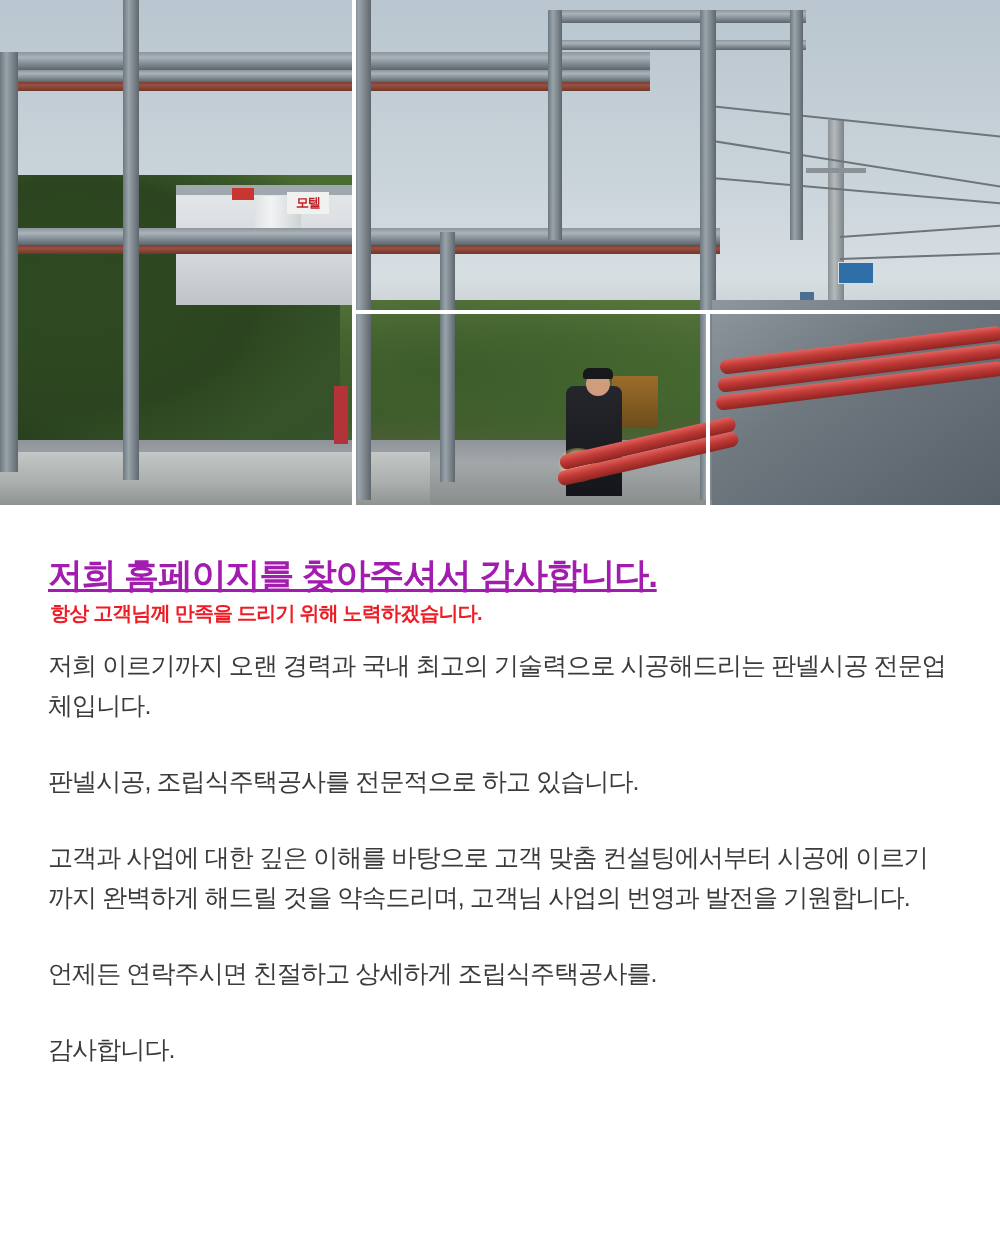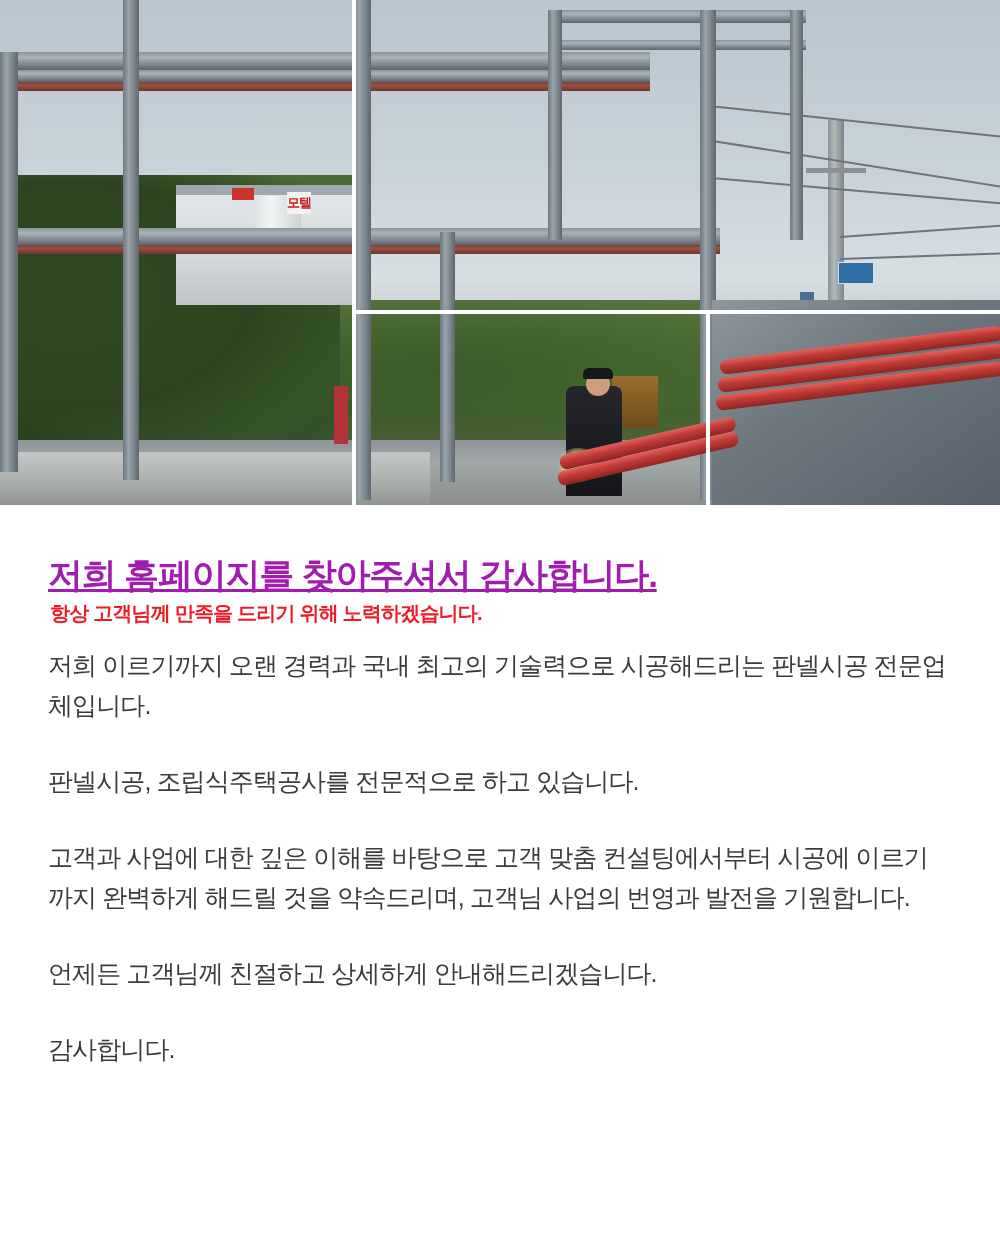--- a/index.html
+++ b/index.html
@@ -78,21 +78,21 @@
     width: 180px; height: 120px;
     background: linear-gradient(to bottom, #e4e8ea 0%, #d4d8da 60%, #bfc4c6 100%);
   }
   .bg-building .roofbar {
     position: absolute; left: 0; top: 0; width: 100%; height: 10px;
     background: #9fa8ae;
   }
   .sign-motel {
     position: absolute;
     left: 287px; top: 192px;
-    width: 24px; height: 22px;
+    width: 42px; height: 22px;
     background: #f1f1ef;
     color: #c32027;
     font-size: 13px;
     font-weight: 700;
     line-height: 22px;
     text-align: center;
     letter-spacing: -1px;
     font-family: "Liberation Sans", sans-serif;
   }
   .sign-red-small {
@@ -402,18 +402,18 @@
   </div>
 
   <div class="content">
     <h1 class="headline">저희 홈페이지를 찾아주셔서 감사합니다.</h1>
     <h2 class="subhead">항상 고객님께 만족을 드리기 위해 노력하겠습니다.</h2>
 
     <div class="body">
       <p class="para">저희 이르기까지 오랜 경력과 국내 최고의 기술력으로 시공해드리는 판넬시공 전문업체입니다.</p>
       <p class="para">판넬시공, 조립식주택공사를 전문적으로 하고 있습니다.</p>
       <p class="para">고객과 사업에 대한 깊은 이해를 바탕으로 고객 맞춤 컨설팅에서부터 시공에 이르기까지 완벽하게 해드릴 것을 약속드리며, 고객님 사업의 번영과 발전을 기원합니다.</p>
-      <p class="para">언제든 고객님께 친절하고 상세하게 안내해드리겠습니다.</p>
+      <p class="para">언제든 연락주시면 친절하고 상세하게 조립식주택공사를.</p>
       <p class="para">감사합니다.</p>
     </div>
   </div>
 
 </div>
 
 </body></html>

